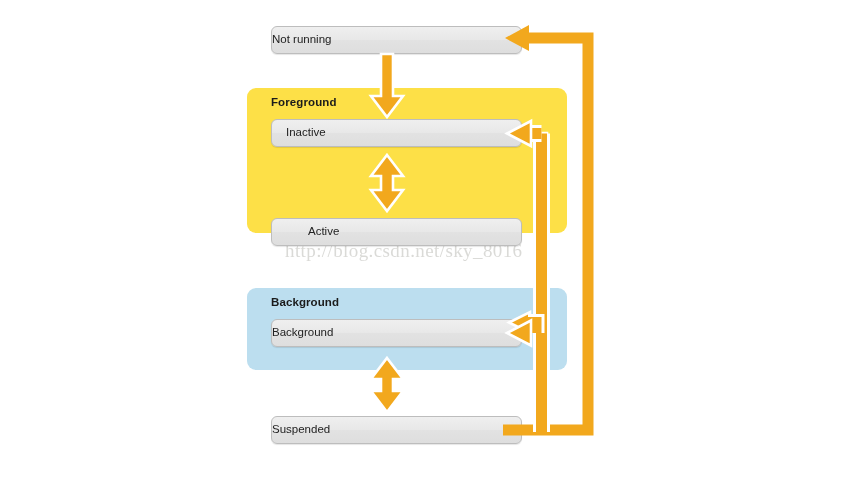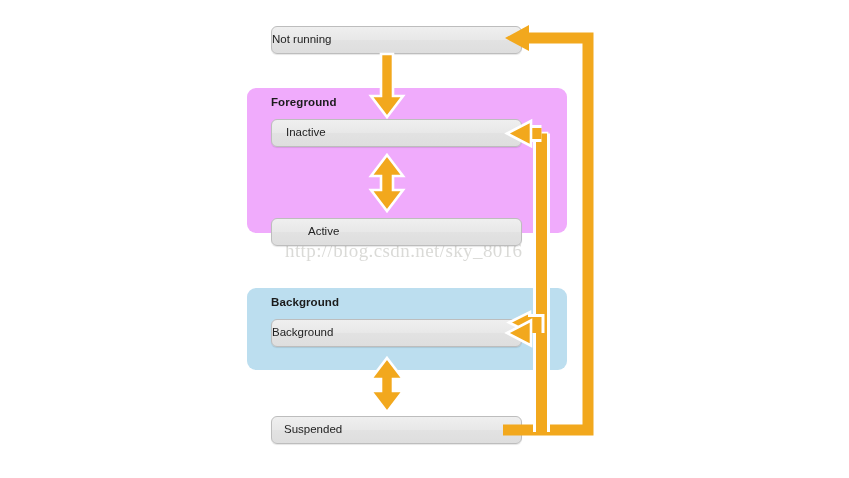--- a/index.html
+++ b/index.html
@@ -22,21 +22,21 @@
   .group-panel {
     position: absolute;
     border-radius: 9px;
     box-sizing: border-box;
   }
   .group-panel.foreground {
     left: 247px;
     top: 88px;
     width: 320px;
     height: 145px;
-    background: #f0abfc;
+    background: #fde047;
   }
   .group-panel.background {
     left: 247px;
     top: 288px;
     width: 320px;
     height: 82px;
     background: #bcdeef;
   }
   .group-title {
     position: absolute;
@@ -67,21 +67,21 @@
     font-size: 11.5px;
     color: #222222;
     line-height: 1;
     white-space: nowrap;
   }
 
   #box-not-running { left: 271px; top: 26px; }
   #box-inactive    { left: 271px; top: 119px; padding-left: 14px; }
   #box-active      { left: 271px; top: 218px; padding-left: 36px; }
   #box-background  { left: 271px; top: 319px; }
-  #box-suspended   { left: 271px; top: 416px; padding-left: 12px; }
+  #box-suspended   { left: 271px; top: 416px; }
 
   
   #watermark {
     position: absolute;
     left: 285px;
     top: 240px;
     font-size: 19px;
     font-family: "Liberation Serif", serif;
     color: rgba(150,150,140,0.35);
     white-space: nowrap;

